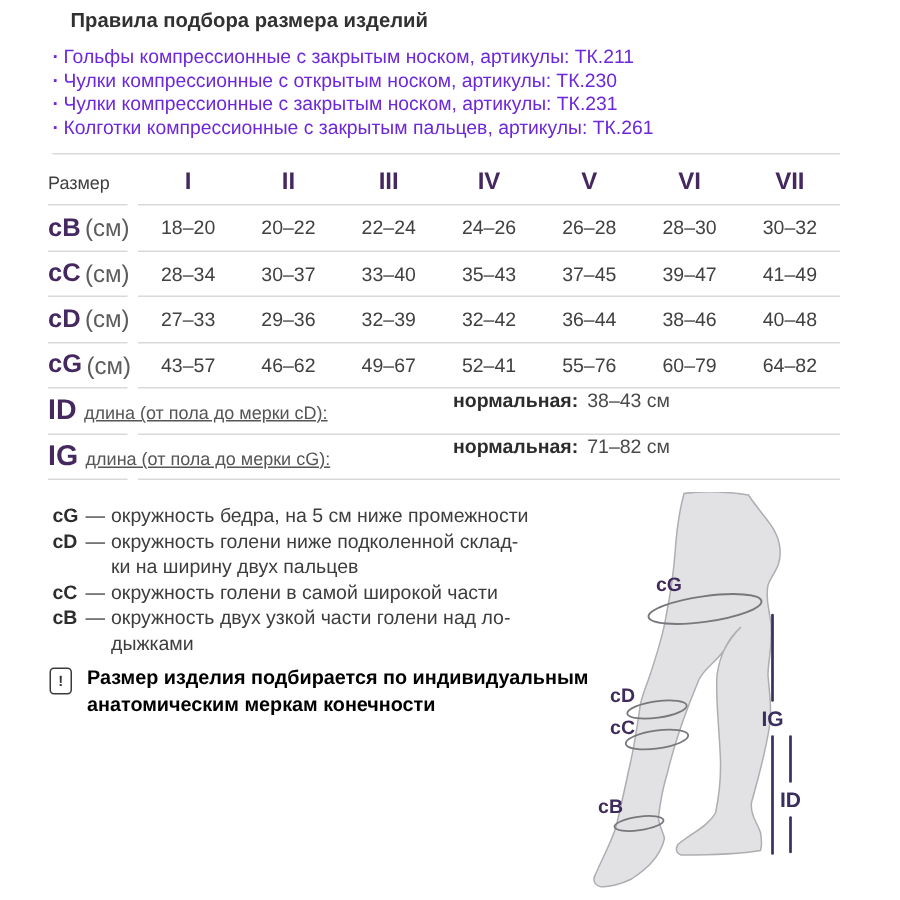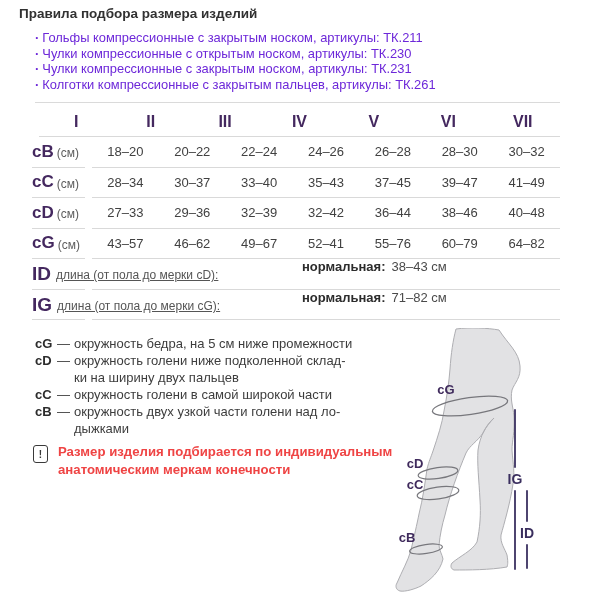--- a/index.html
+++ b/index.html
@@ -1,37 +1,37 @@
 <!DOCTYPE html>
 <html><head>
 <meta charset="utf-8">
 <style>
   html,body { margin:0; padding:0; background:#fff; }
   .page {
     position:relative; width:600px; height:600px; background:#ffffff;
     font-family:"Liberation Sans", sans-serif; overflow:hidden;
   }
-  .title { position:absolute; left:19px; top:6px; font-size:13.5px; font-weight:700; color:#313131; }
+  .title { position:absolute; left:47px; top:6px; font-size:13.5px; font-weight:700; color:#313131; }
 
   .bullets { position:absolute; left:35px; top:30px; margin:0; padding:0; list-style:none; }
   .bullets li { font-size:12.9px; color:#6d28d9; line-height:15.6px; white-space:nowrap; }
   .bullets li::before { content:"·"; font-weight:700; margin-right:3px; }
 
   .sep { position:absolute; left:35px; top:102px; width:525px; height:1px; background:#dadada; }
 
   .size-table { position:absolute; left:32px; top:107px; width:528px; }
   .t-row { display:flex; height:30.5px; }
   .t-row.t-head { height:30px; }
   .t-label { width:53px; border-bottom:1px solid #d9d9d9; display:flex; align-items:center; }
   .t-data { flex:1; margin-left:7px; border-bottom:1px solid #d9d9d9; display:flex; align-items:center; }
   .t-data > span { flex:1; text-align:center; }
   .size-word { font-size:12px; color:#3f3f3f; }
   .col-h { font-size:16px; font-weight:800; color:#44285f; }
   .m-label { font-size:17px; font-weight:800; color:#44285f; }
-  .m-unit { font-size:12px; color:#5c5c5c; margin-left:3px; margin-top:3px; }
+  .m-unit { font-size:16px; color:#5c5c5c; margin-left:3px; margin-top:3px; }
   .val { font-size:13px; color:#414141; }
 
   .t-length { position:relative; }
   .lrow { position:absolute; left:0; top:0; right:0; bottom:0; display:flex; align-items:center; }
   .l-label { font-size:19px; font-weight:800; color:#44285f; }
   .l-desc { font-size:12px; color:#555555; margin-left:5px; margin-top:2px;text-decoration:underline; }
   .l-right { position:absolute; left:270px; top:0; height:100%; display:flex; align-items:flex-start; }
   .l-vlabel { font-size:13px; font-weight:700; color:#2c2c2c; }
   .l-value { font-size:13px; color:#4a4a4a; margin-left:6px; }
 
@@ -40,21 +40,21 @@
   .lg-term { width:22px; font-weight:700; color:#2d2d2d; flex:none; }
   .lg-dash { width:17px; flex:none; }
   .lg-text { flex:1; }
 
   .note { position:absolute; left:33px; top:443px; display:flex; }
   .note-icon {
     width:13px; height:16px; border:1.5px solid #3a3a3a; border-radius:3px;
     display:flex; align-items:center; justify-content:center;
     font-size:10px; font-weight:800; color:#3a3a3a; margin-top:2px; flex:none;
   }
-  .note-text { margin-left:10px; font-size:13.2px; font-weight:700; color:#ef4444; line-height:17.5px; }
+  .note-text { margin-left:10px; font-size:13.2px; font-weight:700; color:#000000; line-height:17.5px; }
 
   .leg-figure { position:absolute; left:388px; top:328px; }
   .fig-label { font-size:13px; font-weight:800; fill:#3f2a5c; }
   .fig-len-label { font-size:14px; font-weight:800; fill:#3a2e5e; }
 </style>
 </head>
 <body>
 
 <div class="page">
 
@@ -65,20 +65,23 @@
     <li>Чулки компрессионные с открытым носком, артикулы: ТК.230</li>
     <li>Чулки компрессионные с закрытым носком, артикулы: ТК.231</li>
     <li>Колготки компрессионные с закрытым пальцев, артикулы: ТК.261</li>
   </ul>
 
   <div class="sep"></div>
 
   <div class="size-table">
 
     <div class="t-row t-head">
+      <div class="t-label">
+        <span class="size-word">Размер</span>
+      </div>
       <div class="t-data">
         <span class="col-h">I</span>
         <span class="col-h">II</span>
         <span class="col-h">III</span>
         <span class="col-h">IV</span>
         <span class="col-h">V</span>
         <span class="col-h">VI</span>
         <span class="col-h">VII</span>
       </div>
     </div>

